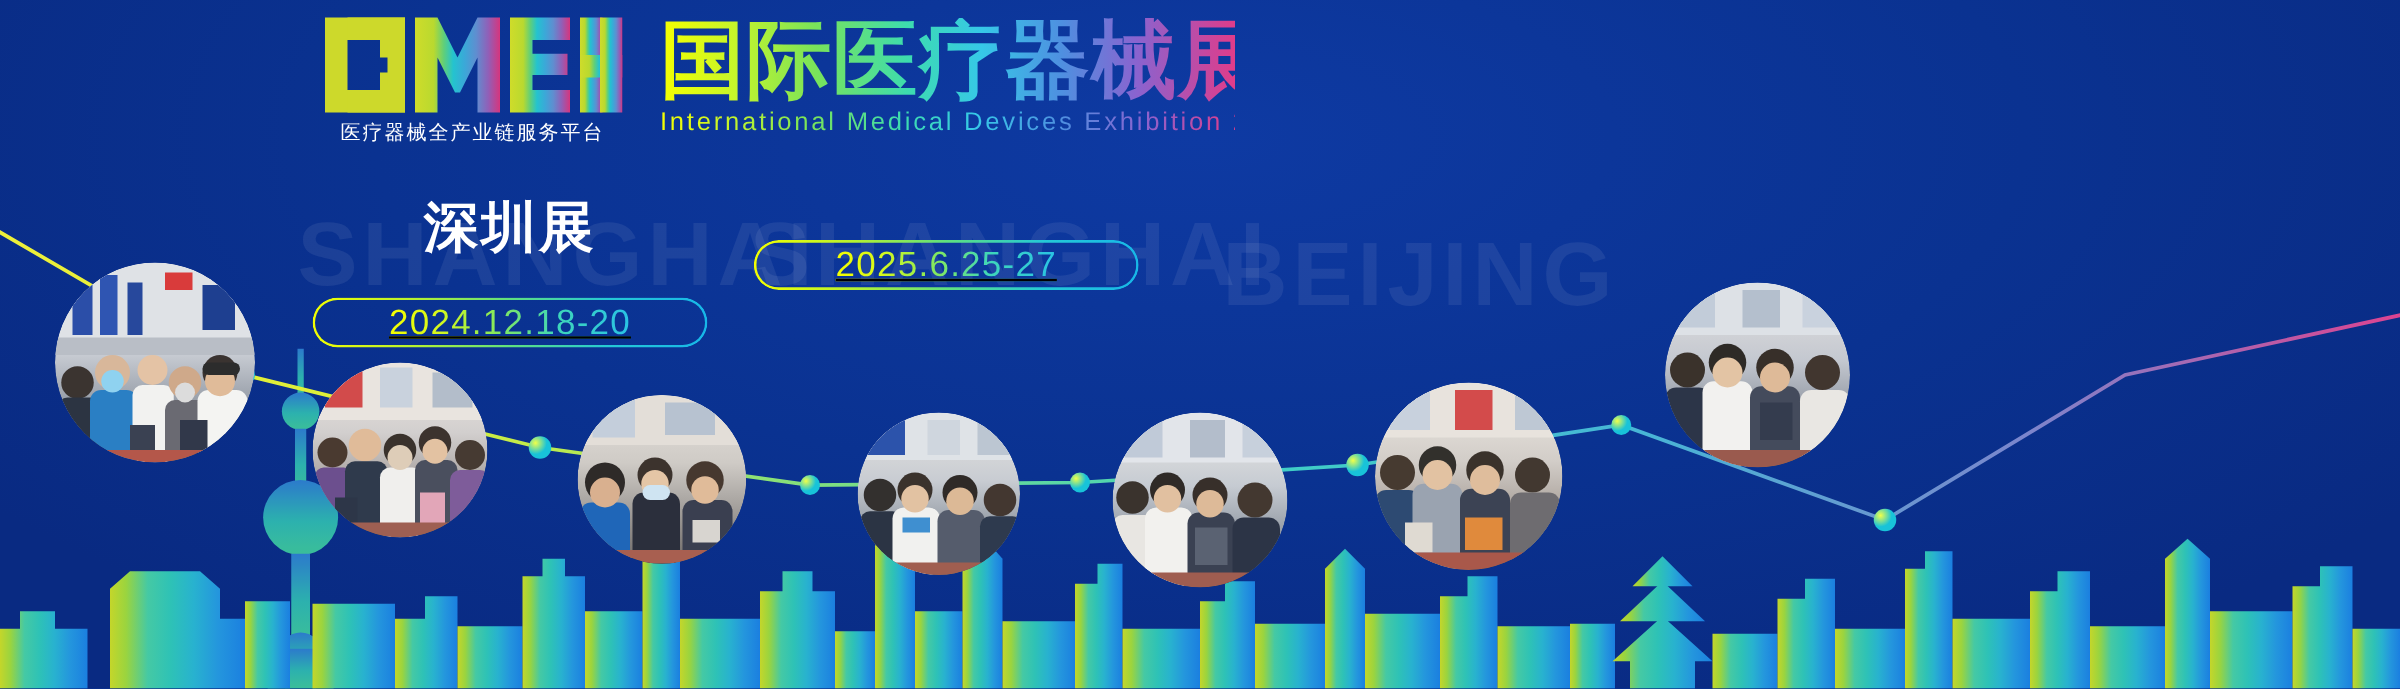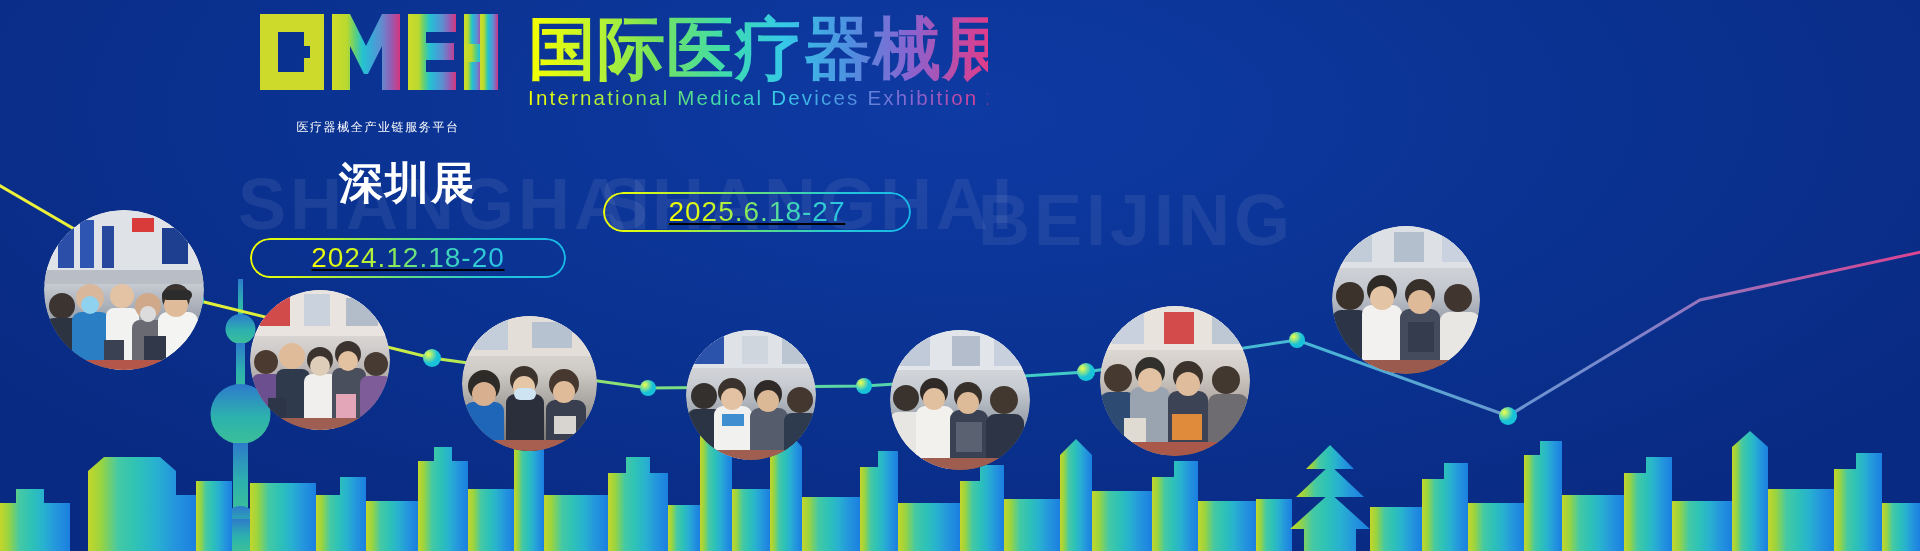--- a/index.html
+++ b/index.html
@@ -14,23 +14,22 @@
   .skyline{position:absolute;left:0;bottom:0;width:1920px;height:300px;}
 
   
   .connector{position:absolute;left:0;top:0;width:1920px;height:551px;pointer-events:none;}
 
   
   #logo-block{position:absolute;left:258px;top:12px;width:240px;height:100px;}
   .cmeh-svg{display:block;}
   .logo-tag{
     position:absolute;left:0;top:84px;width:240px;text-align:center;
-    color:#ffffff;font-size:12px;letter-spacing:1.6px;white-space:nowrap;
+    color:#ffffff;font-size:16px;letter-spacing:1.6px;white-space:nowrap;
     font-family:Liberation Mono, monospace;
-    margin-top:23px;
   }
 
   
   #title-block{position:absolute;left:528px;top:14px;width:460px;height:98px;}
   .cn-title{
     font-size:68px;font-weight:bold;letter-spacing:1px;line-height:1;
     background:linear-gradient(90deg,#f5ff00 0%,#c6f52a 13%,#79e35a 27%,#3ddcae 43%,#36c8e8 56%,#4f8fe0 70%,#8a63cf 83%,#e03c8a 100%);
     -webkit-background-clip:text;background-clip:text;color:transparent;
     -webkit-text-fill-color:transparent;white-space:nowrap;
     font-family:"Liberation Sans","DejaVu Sans",sans-serif;
@@ -514,20 +513,20 @@
     <div class="city-name">深圳展</div>
     <div class="date-badge">
       <div class="frame"></div>
       <span class="date-text">2024.12.18-20</span>
     </div>
   </div>
 
   <div class="city" style="left:603px;width:308px;">
     <div class="date-badge">
       <div class="frame"></div>
-      <span class="date-text">2025.6.18-27</span>
+      <span class="date-text">2025.6.25-27</span>
     </div>
   </div>
 
   <div class="city" style="left:936px;width:308px;">
   </div>
 
 </div>
 
 </body></html>

